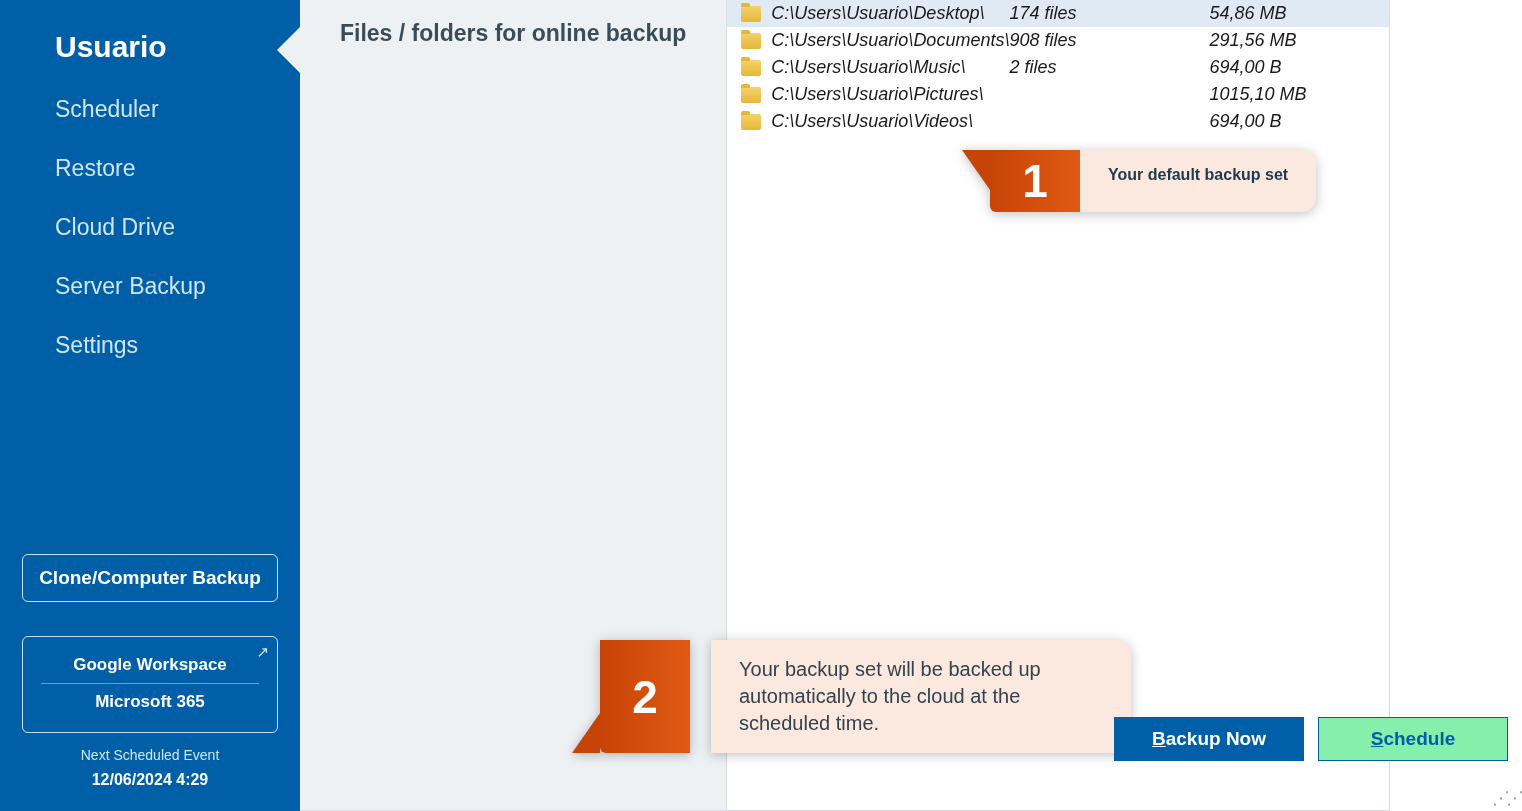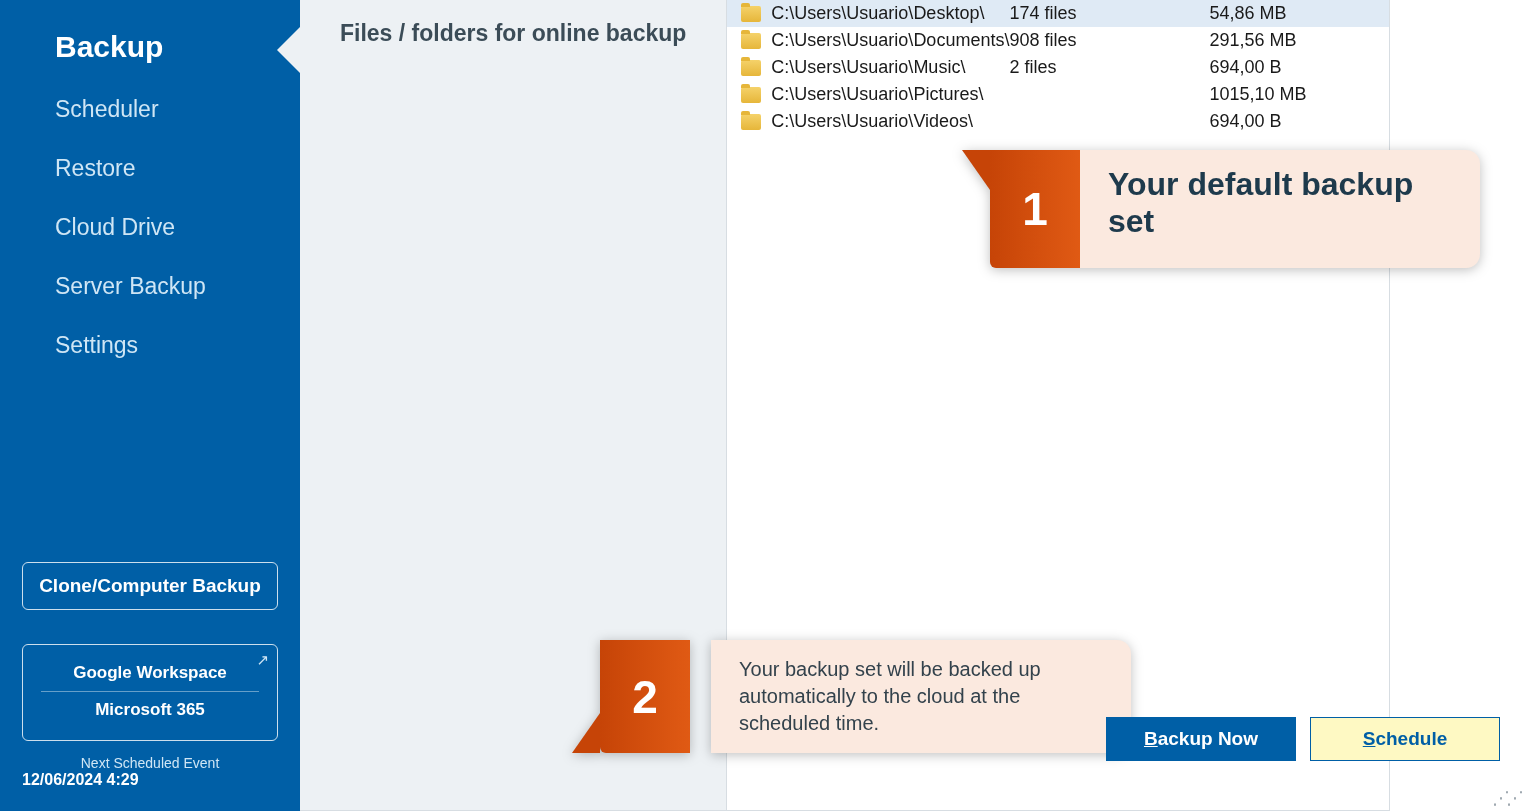--- a/index.html
+++ b/index.html
@@ -83,23 +83,24 @@
   cursor:pointer;
 }
 .services-box .srv + .srv {
   border-top: 1px solid rgba(255,255,255,0.4);
   margin: 0 18px;
 }
 .next-label {
   text-align: center;
   font-size: 14px;
   color: #cfe6f5;
-  margin-bottom: 0;
+  margin-bottom: 8px;
 }
 .next-time {
+  text-align: center;
   font-size: 16px;
   font-weight: 700;
   color: #fff;
 }
 .main {
   flex: 1;
   display: flex;
   flex-direction: row;
   position: relative;
   background: #fff;
@@ -109,20 +110,21 @@
   border-bottom: 1px solid #d7dde2;
   padding: 20px 40px;
   font-size: 23px;
   font-weight: 700;
   color: #3b4c57;
 }
 .file-list {
   border: 1px solid #d7dde2;
   border-top: none;
   margin: 0 0 0 0;
+  font-style: italic;
 }
 .file-row {
   display: flex;
   align-items: center;
   padding: 3px 0;
   font-size: 18px;
   color: #1a1a1a;
 }
 .file-row.selected { background: #dfeaf5; }
 .folder-icon {
@@ -167,57 +169,57 @@
   left:-28px;top:auto;bottom:0;
   border-top:40px solid transparent;border-bottom:0;border-right:28px solid #c64407;
 }
 .callout .body {
   background: #fbe9df;
   border-radius: 0 14px 14px 0;
   padding: 16px 28px;
   max-width: 400px;
 }
 .callout .title {
-  font-size: 32px; font-weight:700; color:#1e3a4c; margin-bottom:12px;
+  font-size: 16px; font-weight:700; color:#1e3a4c; margin-bottom:12px;
 }
 .callout .desc {
   font-size: 20px; color:#33424c; line-height:1.35;
 }
 .callout.c1 { left: 690px; top: 150px; }
 .callout.c2 { left: 300px; top: 640px; }
 .callout.c2 .body{border-radius:0 14px 14px 0; max-width:420px;margin-left:21px;}
 .footer-buttons {
   position: absolute;
-  right: 22px;
+  right: 14px;
   bottom: 50px;
   display: flex;
   gap: 14px;
 }
 .btn {
   width: 190px;
   padding: 10px 0;
   text-align: center;
   font-size: 19px;
   font-weight: 600;
   border: 1px solid #005fa6;
   cursor: pointer;
 }
 .btn.primary { background:#005fa6;color:#fff; }
-.btn.secondary { background:#fef9c3;color:#005fa6; }
+.btn.secondary { background:#86efac;color:#005fa6; }
 .btn .ul{ text-decoration: underline; }
 .resize-grip{
   position:absolute;right:2px;bottom:2px;color:#9aa4ac;font-size:18px;letter-spacing:-4px;
 }
 </style>
 </head>
 <body>
 
 <div class="sidebar">
   <div class="nav">
-    <div class="nav-item active">Backup</div>
+    <div class="nav-item active">Usuario</div>
     <div class="nav-item">Scheduler</div>
     <div class="nav-item">Restore</div>
     <div class="nav-item">Cloud Drive</div>
     <div class="nav-item">Server Backup</div>
     <div class="nav-item">Settings</div>
   </div>
   <div class="sidebar-bottom">
     <div class="btn-outline">Clone/Computer Backup</div>
     <div class="services-box">
       <span class="ext-icon">↗</span>

